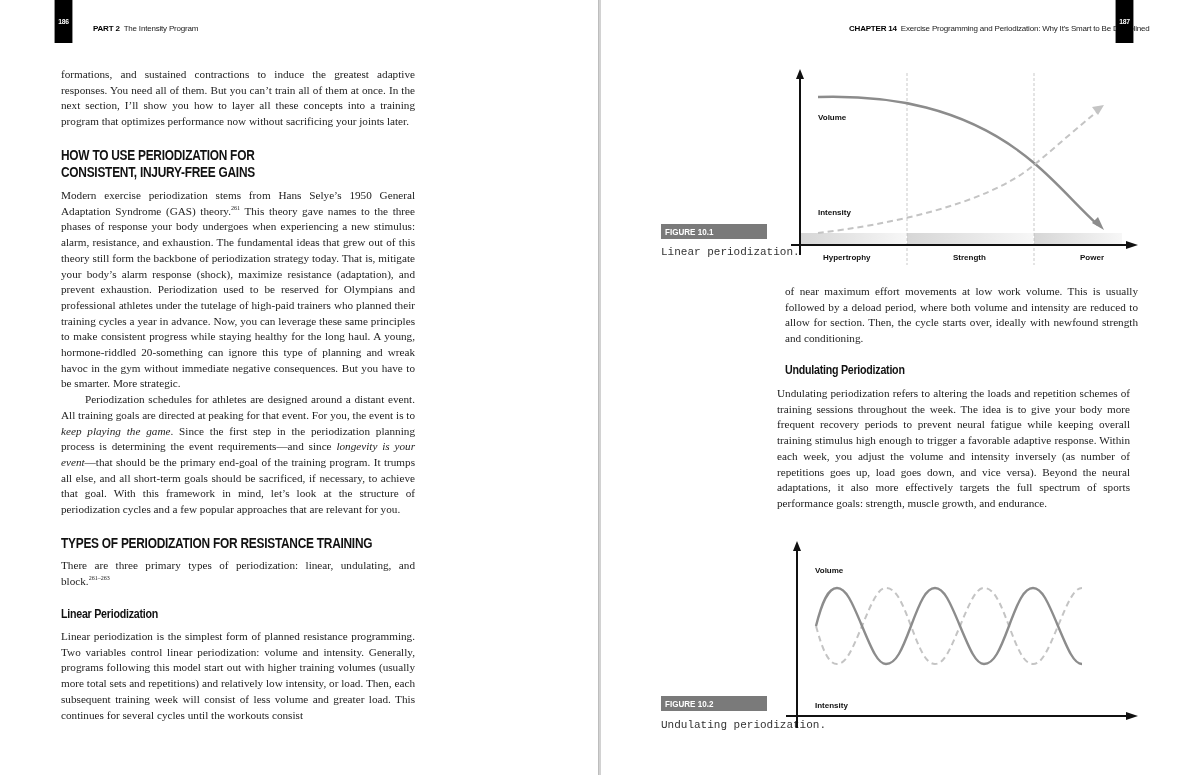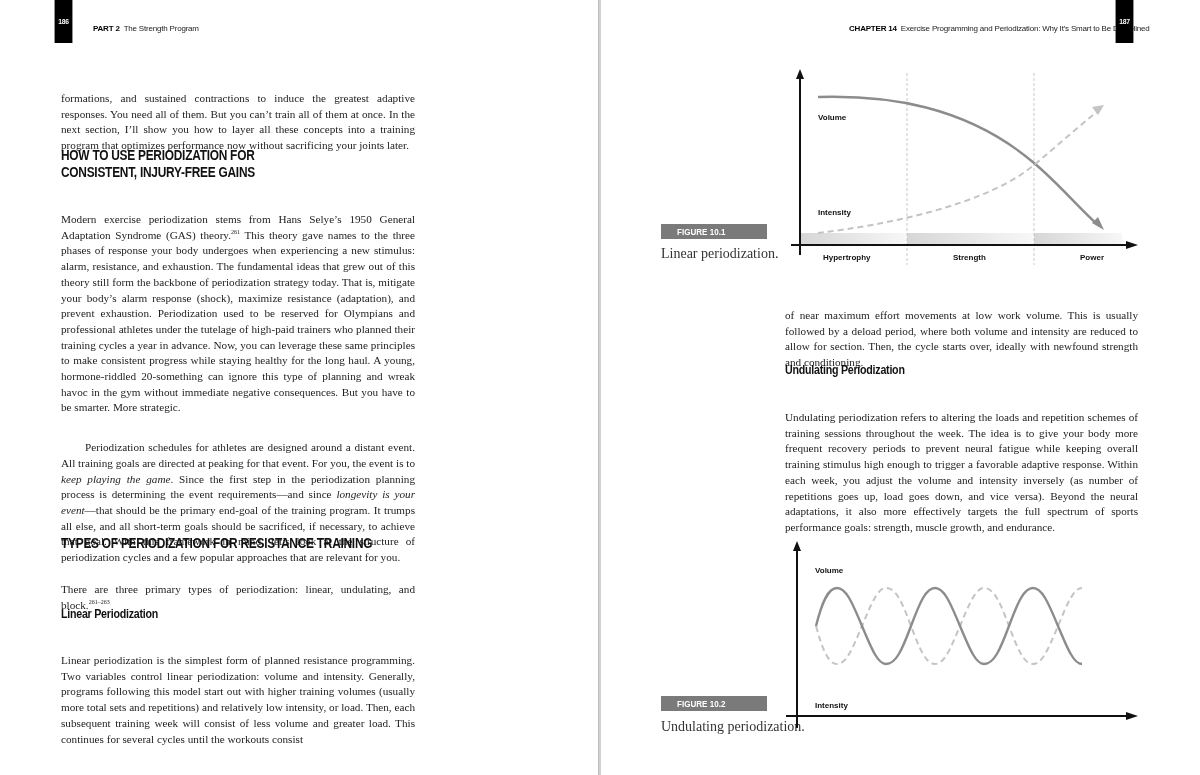--- a/index.html
+++ b/index.html
@@ -14,45 +14,45 @@
   
   .folio { position: absolute; top: 0; width: 21px; height: 43px; background: #000; color: #fff;
            font-family: "Liberation Sans", sans-serif; font-size: 8px; font-weight: bold;
            display: flex; align-items: center; justify-content: center; letter-spacing: -0.3px; transform: scaleX(0.85); }
   .runhead { position: absolute; top: 24px; font-family: "Liberation Sans", sans-serif; font-size: 8px; color: #222;
              white-space: nowrap; letter-spacing: -0.2px; }
   .runhead b { font-weight: bold; margin-right: 4px; color: #000; }
 
   
   .text { position: absolute; font-size: 11.2px; line-height: 15.7px; text-align: justify; color: #1c1c1c; }
-  .text p { text-align: justify; margin-top: 24px; }
+  .text p { text-align: justify; }
   .text p.indent { text-indent: 24px; }
   .text em { font-style: italic; }
   .text sup { font-size: 6px; vertical-align: 5px; line-height: 0; }
 
   .h1 { position: absolute; font-family: "Liberation Sans", sans-serif; font-weight: bold; font-size: 14.5px;
         line-height: 16.5px; color: #111; text-transform: uppercase; letter-spacing: -0.3px; transform-origin: left top; transform: scaleX(0.82); white-space: nowrap; }
   .h2 { position: absolute; font-family: "Liberation Sans", sans-serif; font-weight: bold; font-size: 13px;
         color: #111; letter-spacing: -0.3px; transform-origin: left top; transform: scaleX(0.82); white-space: nowrap; }
 
   
   .fig-label { position: absolute; width: 106px; height: 15px; background: #7a7a7a; color: #fff;
-               font-family: "Liberation Sans", sans-serif; font-weight: bold; font-size: 9.5px; line-height: 15px; padding-left: 16px; }
+               font-family: "Liberation Sans", sans-serif; font-weight: bold; font-size: 9.5px; line-height: 15px; padding-left: 4px; }
   .fig-label span { display: inline-block; transform-origin: left center; transform: scaleX(0.85); }
-  .fig-caption { position: absolute; font-family: Liberation Serif, serif; font-size: 14px; color: #333; white-space: nowrap; }
+  .fig-caption { position: absolute; font-family: Liberation Mono, monospace; font-size: 11px; color: #333; white-space: nowrap; }
 
   svg text { font-family: "Liberation Sans", sans-serif; font-weight: bold; }
 </style>
 </head>
 <body>
 
 <div class="page page-left">
   <div class="folio" style="left:53px;">186</div>
   <div class="runhead" style="left:93px;">
-    <b>PART 2</b><span>The Strength Program</span>
+    <b>PART 2</b><span>The Intensity Program</span>
   </div>
 
   <div class="text" style="left:61px; top:67px; width:354px;">
     <p>formations, and sustained contractions to induce the greatest adaptive responses. You need all of them. But you can’t train all of them at once. In the next section, I’ll show you how to layer all these concepts into a training program that optimizes performance now without sacrificing your joints later.</p>
   </div>
 
   <div class="h1" style="left:61px; top:147px;">
     <div>HOW TO USE PERIODIZATION FOR</div>
     <div>CONSISTENT, INJURY-FREE GAINS</div>
   </div>
@@ -118,21 +118,21 @@
     <text x="167" y="195" font-size="8" fill="#111">Strength</text>
     <text x="294" y="195" font-size="8" fill="#111">Power</text>
   </svg>
 
   <div class="text" style="left:184px; top:284px; width:353px;">
     <p>of near maximum effort movements at low work volume. This is usually followed by a deload period, where both volume and intensity are reduced to allow for section. Then, the cycle starts over, ideally with newfound strength and conditioning.</p>
   </div>
 
   <div class="h2" style="left:184px; top:362px;">Undulating Periodization</div>
 
-  <div class="text" style="left:184px; top:386px; width:353px;">
+  <div class="text" style="left:176px; top:386px; width:353px;">
     <p>Undulating periodization refers to altering the loads and repetition schemes of training sessions throughout the week. The idea is to give your body more frequent recovery periods to prevent neural fatigue while keeping overall training stimulus high enough to trigger a favorable adaptive response. Within each week, you adjust the volume and intensity inversely (as number of repetitions goes up, load goes down, and vice versa). Beyond the neural adaptations, it also more effectively targets the full spectrum of sports performance goals: strength, muscle growth, and endurance.</p>
   </div>
 
   <div class="fig-label" style="left:60px; top:696px;text-decoration:underline;"><span>FIGURE 10.2</span></div>
   <div class="fig-caption" style="left:60px; top:719px;">Undulating periodization.</div>
 
   <svg style="position:absolute; left:185px; top:538px;" width="355" height="200" viewBox="0 0 355 200">
 
     <line x1="11" y1="190" x2="11" y2="10" stroke="#111" stroke-width="2"></line>
     <polygon points="11,3 7,13 15,13" fill="#111"></polygon>

